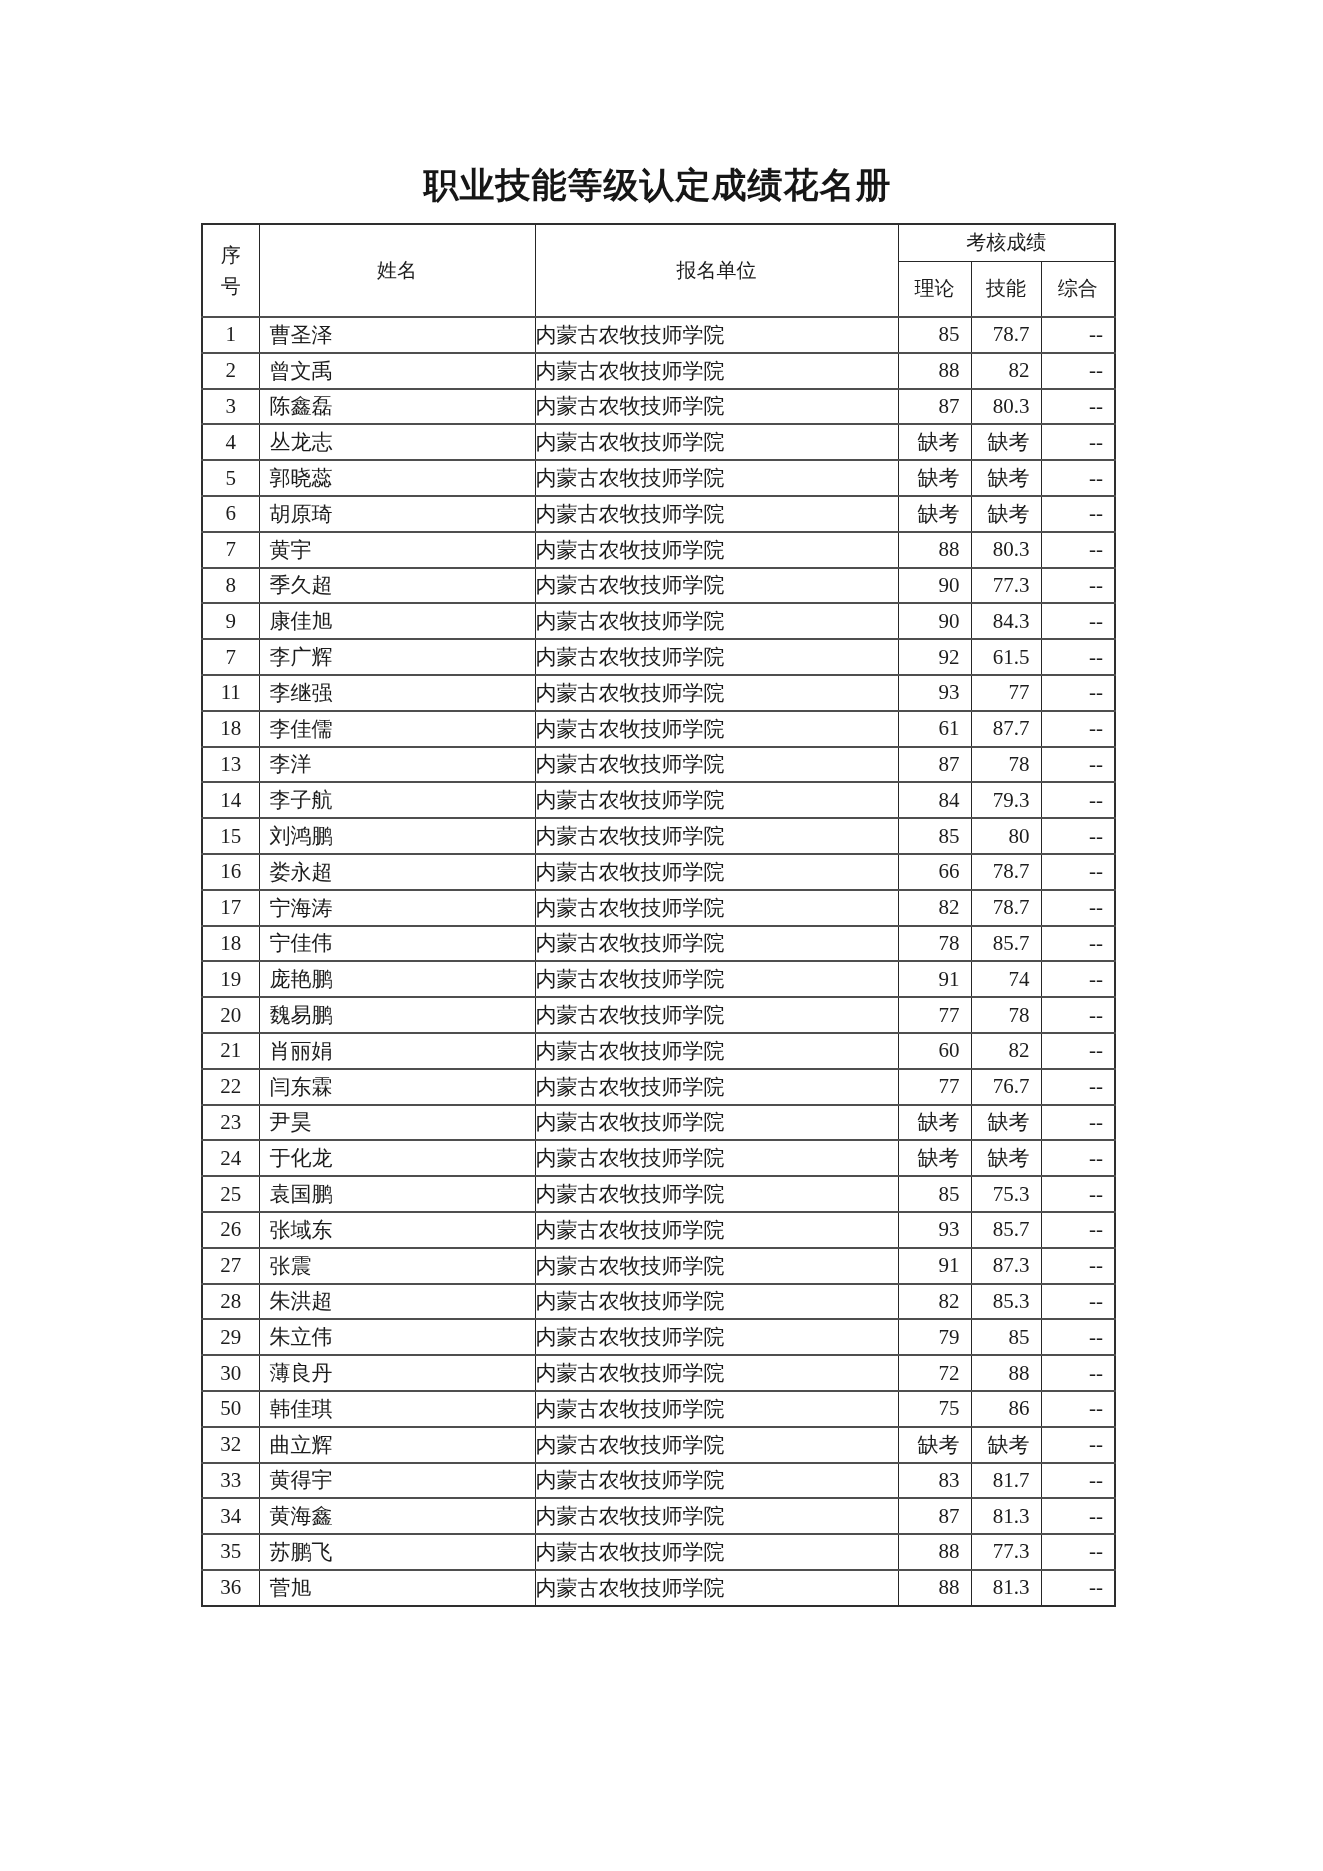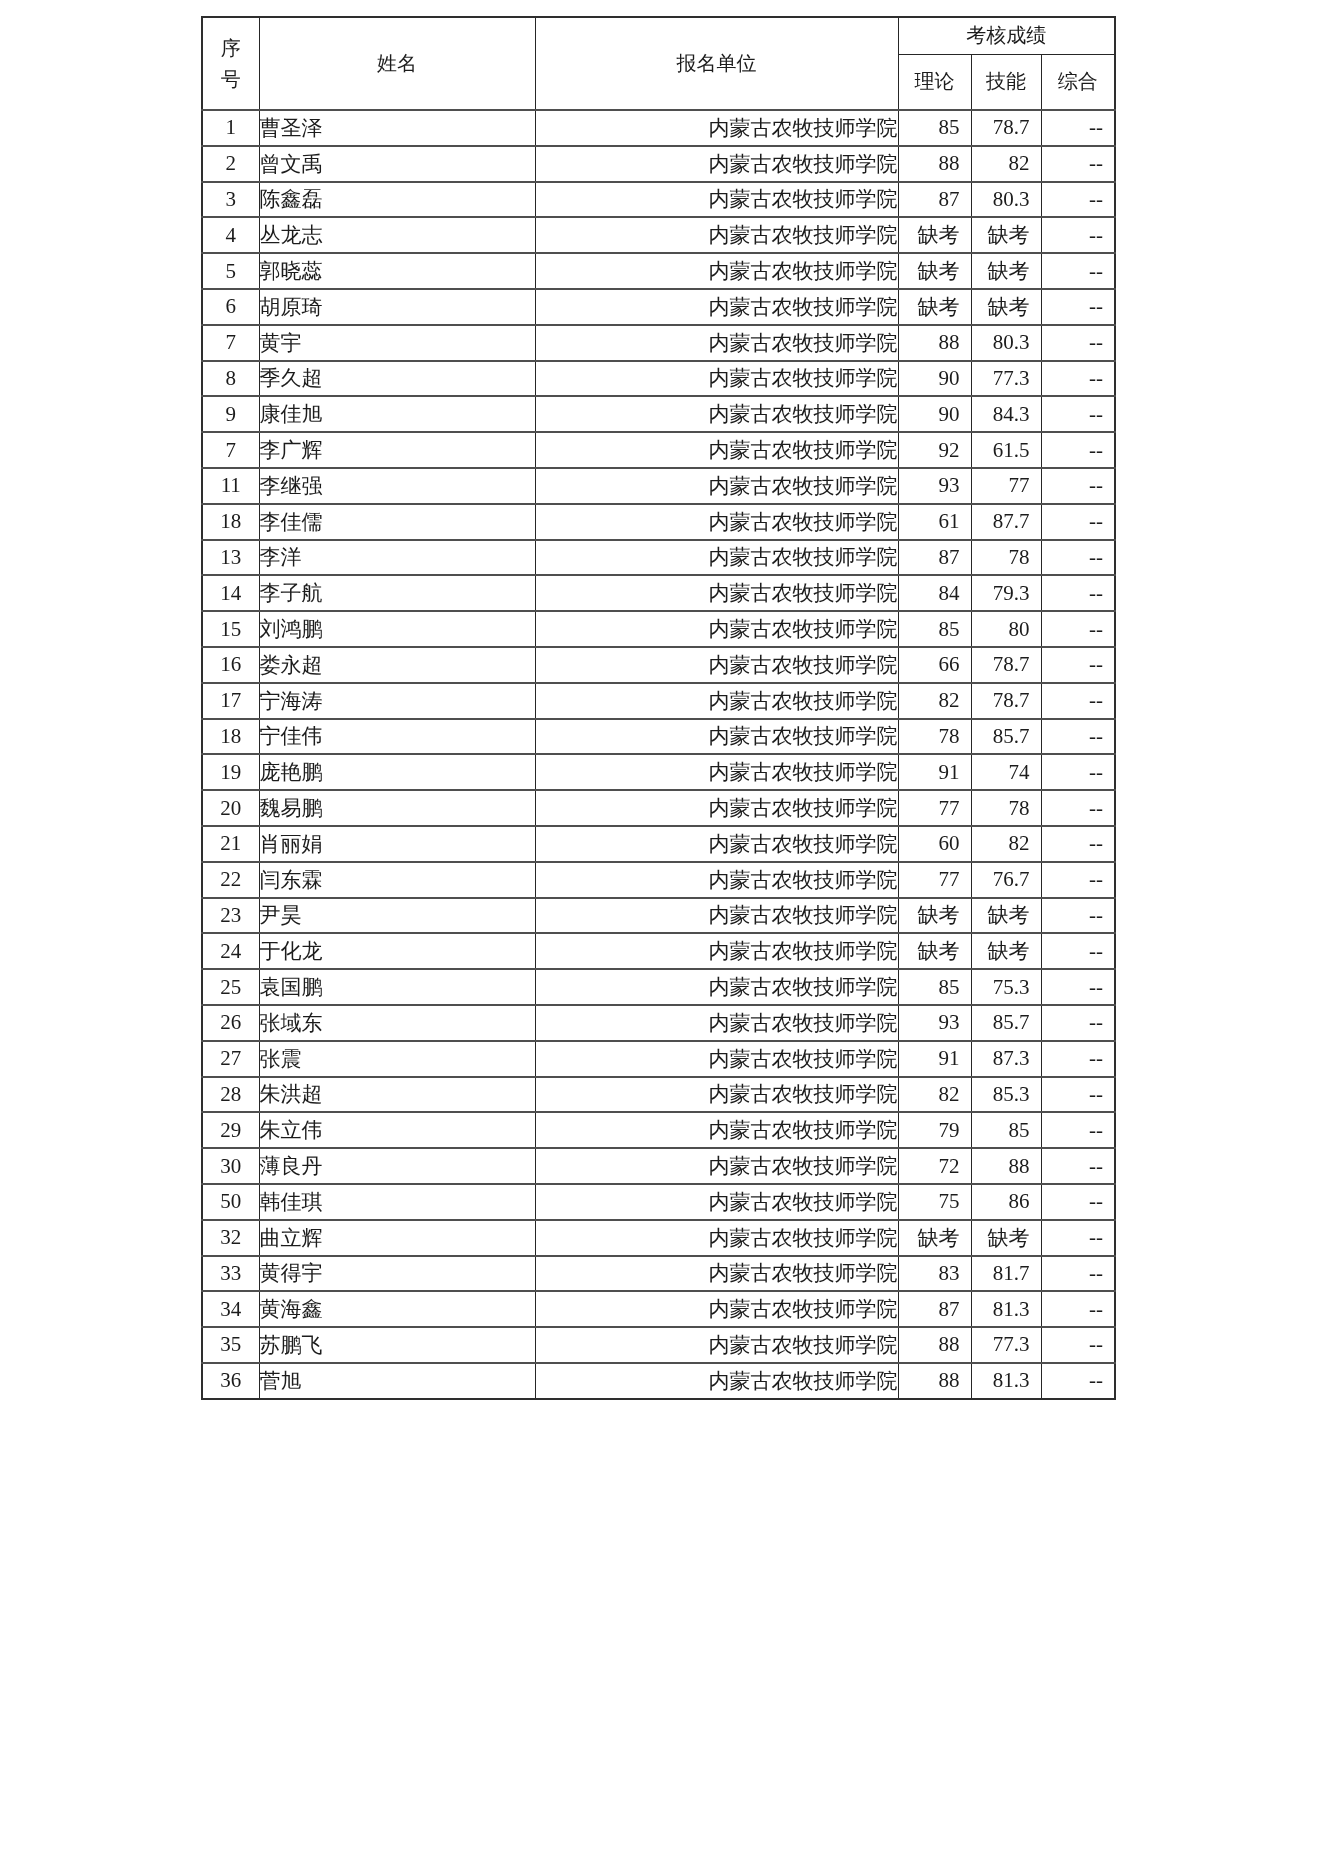--- a/index.html
+++ b/index.html
@@ -73,28 +73,29 @@
     word-break: break-all;
     white-space: normal;
     line-height: 1.55;
   }
   tbody tr { height: 35.8px; }
   tbody td {
     border-top: 2px solid #4f4f4f;
     font-size: 21px;
   }
   td.cell-index { text-align: center; }
-  td.cell-name  { text-align: left; }
-  td.cell-unit  { text-align: right; }
+  td.cell-name  { text-align: left; padding-left: 10px; }
+  td.cell-unit  { text-align: left; }
   td.cell-num   { text-align: right; padding-right: 11px; }
 </style>
 </head>
 <body>
 
 <div class="content">
+  <h1 class="doc-title">职业技能等级认定成绩花名册</h1>
 
   <table class="roster">
     <colgroup>
       <col class="c-index">
       <col class="c-name">
       <col class="c-unit">
       <col class="c-theory">
       <col class="c-skill">
       <col class="c-comp">
     </colgroup>

